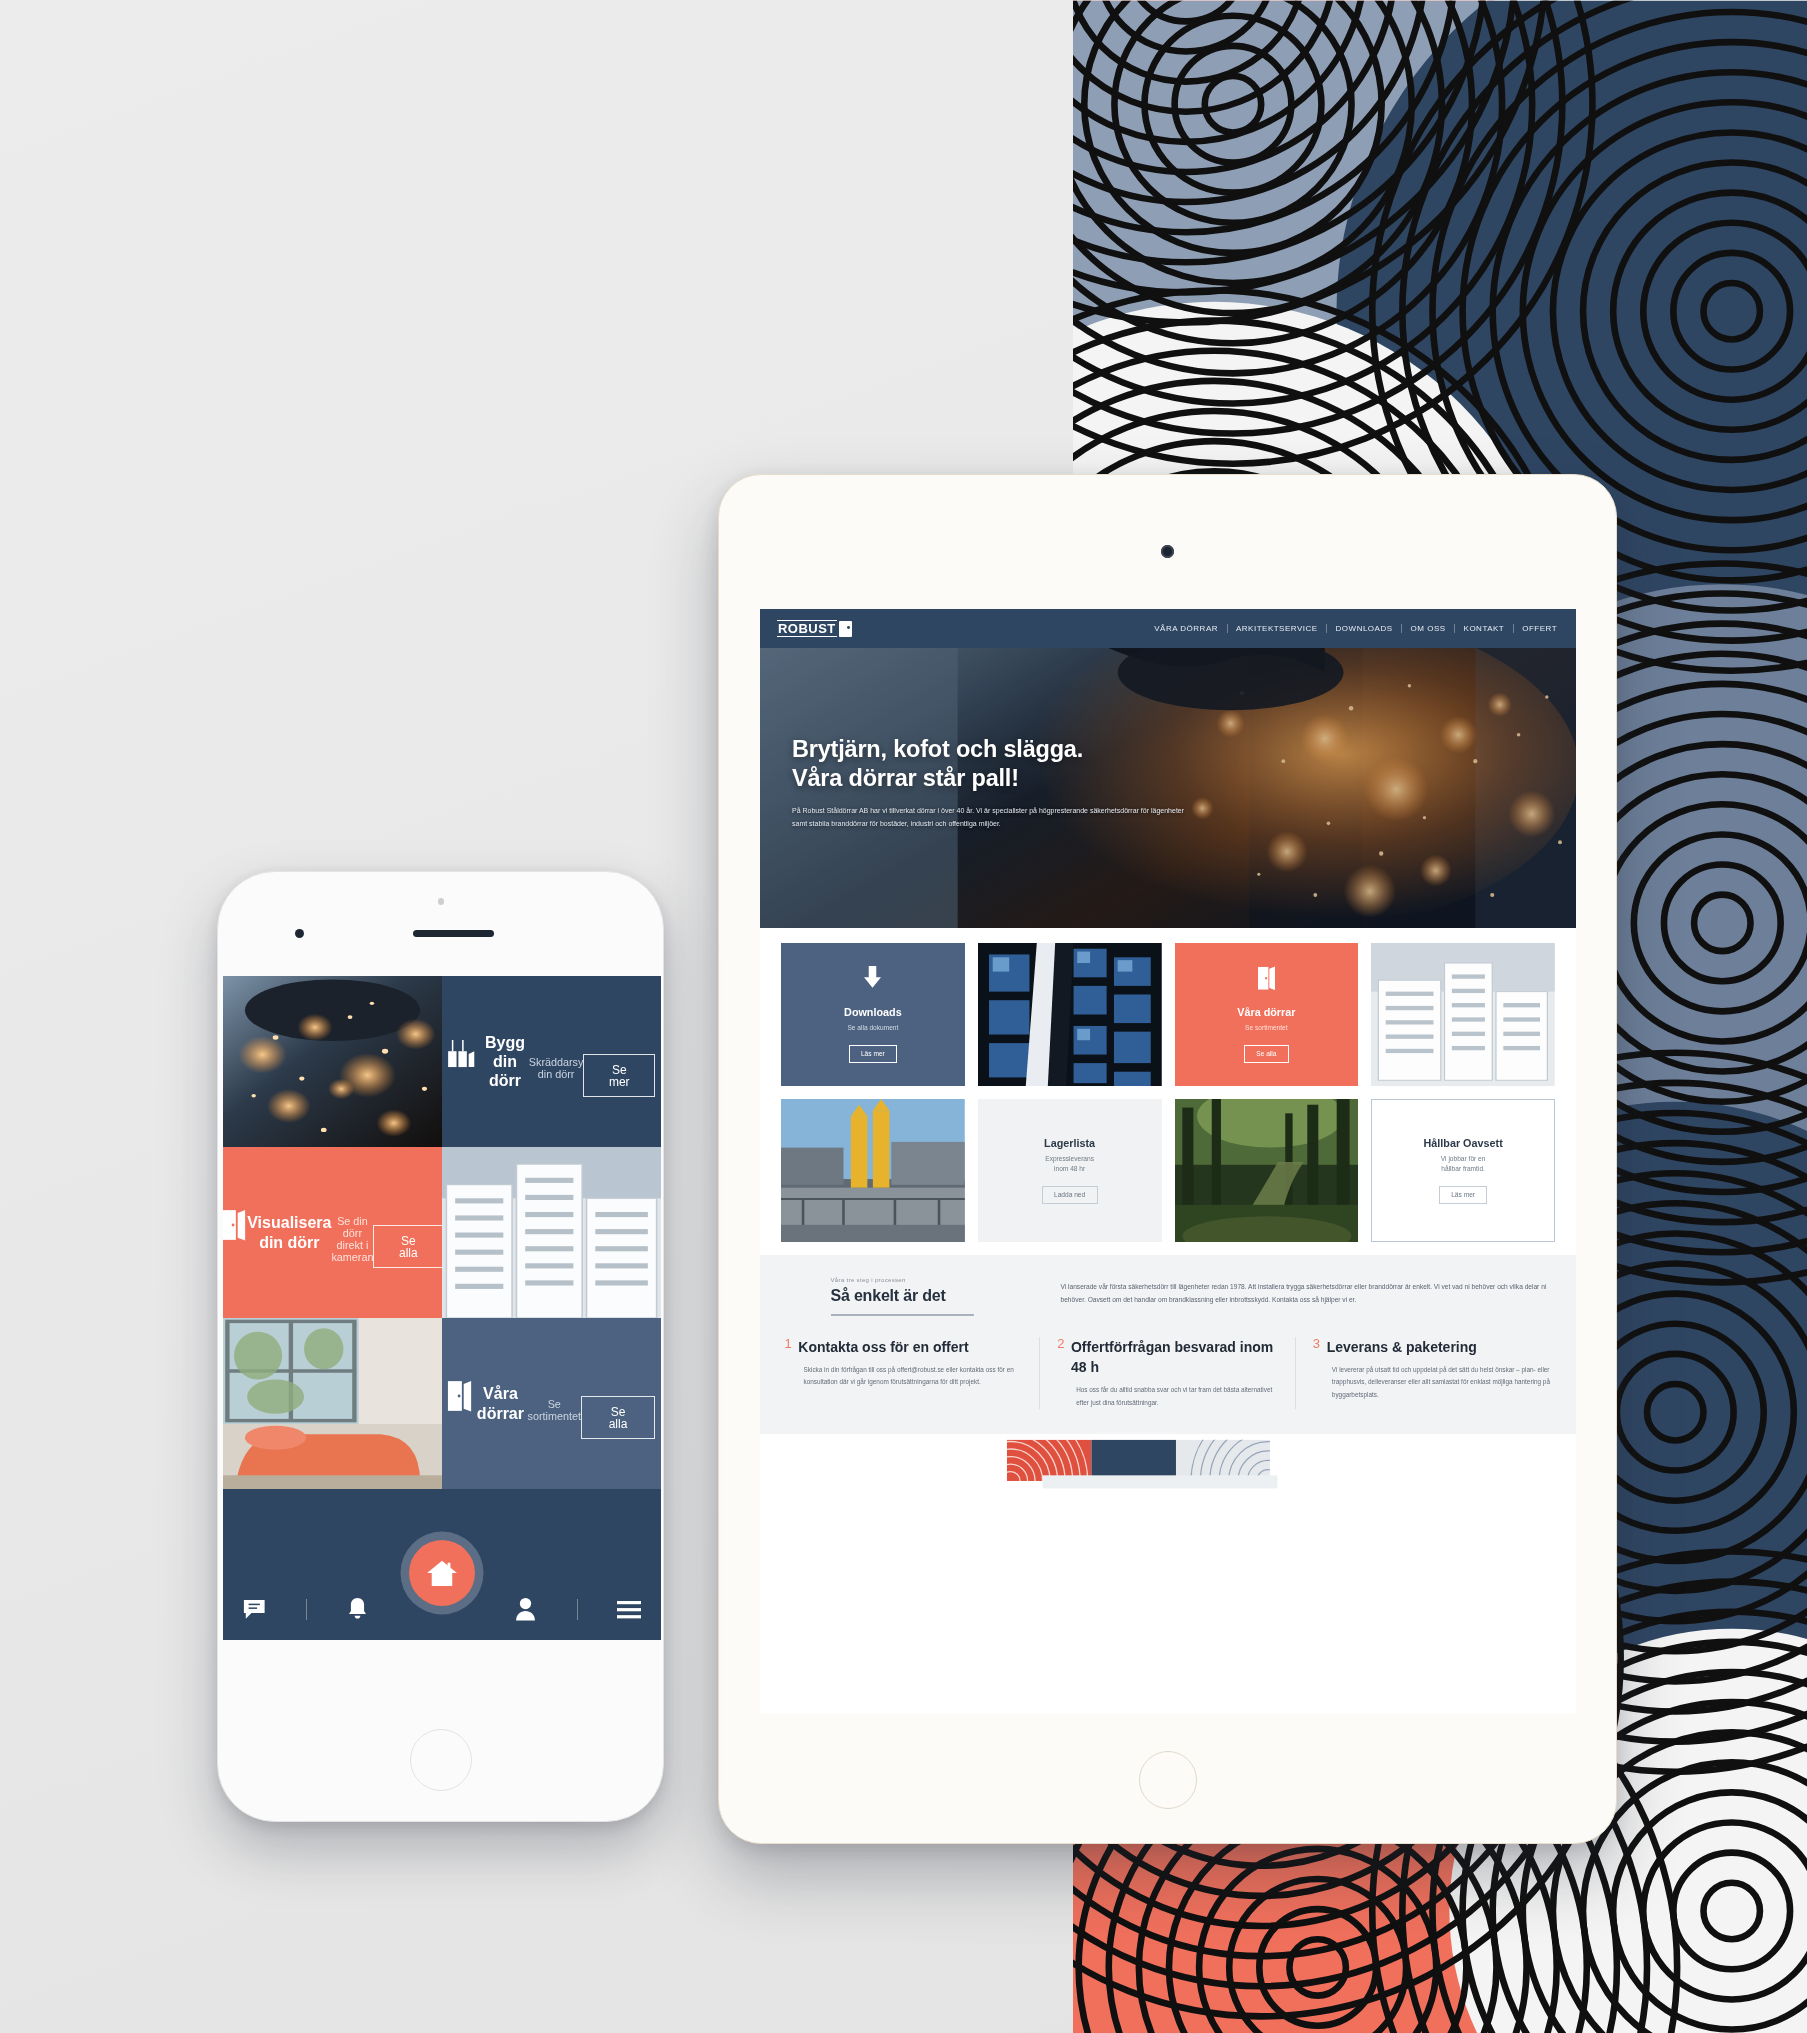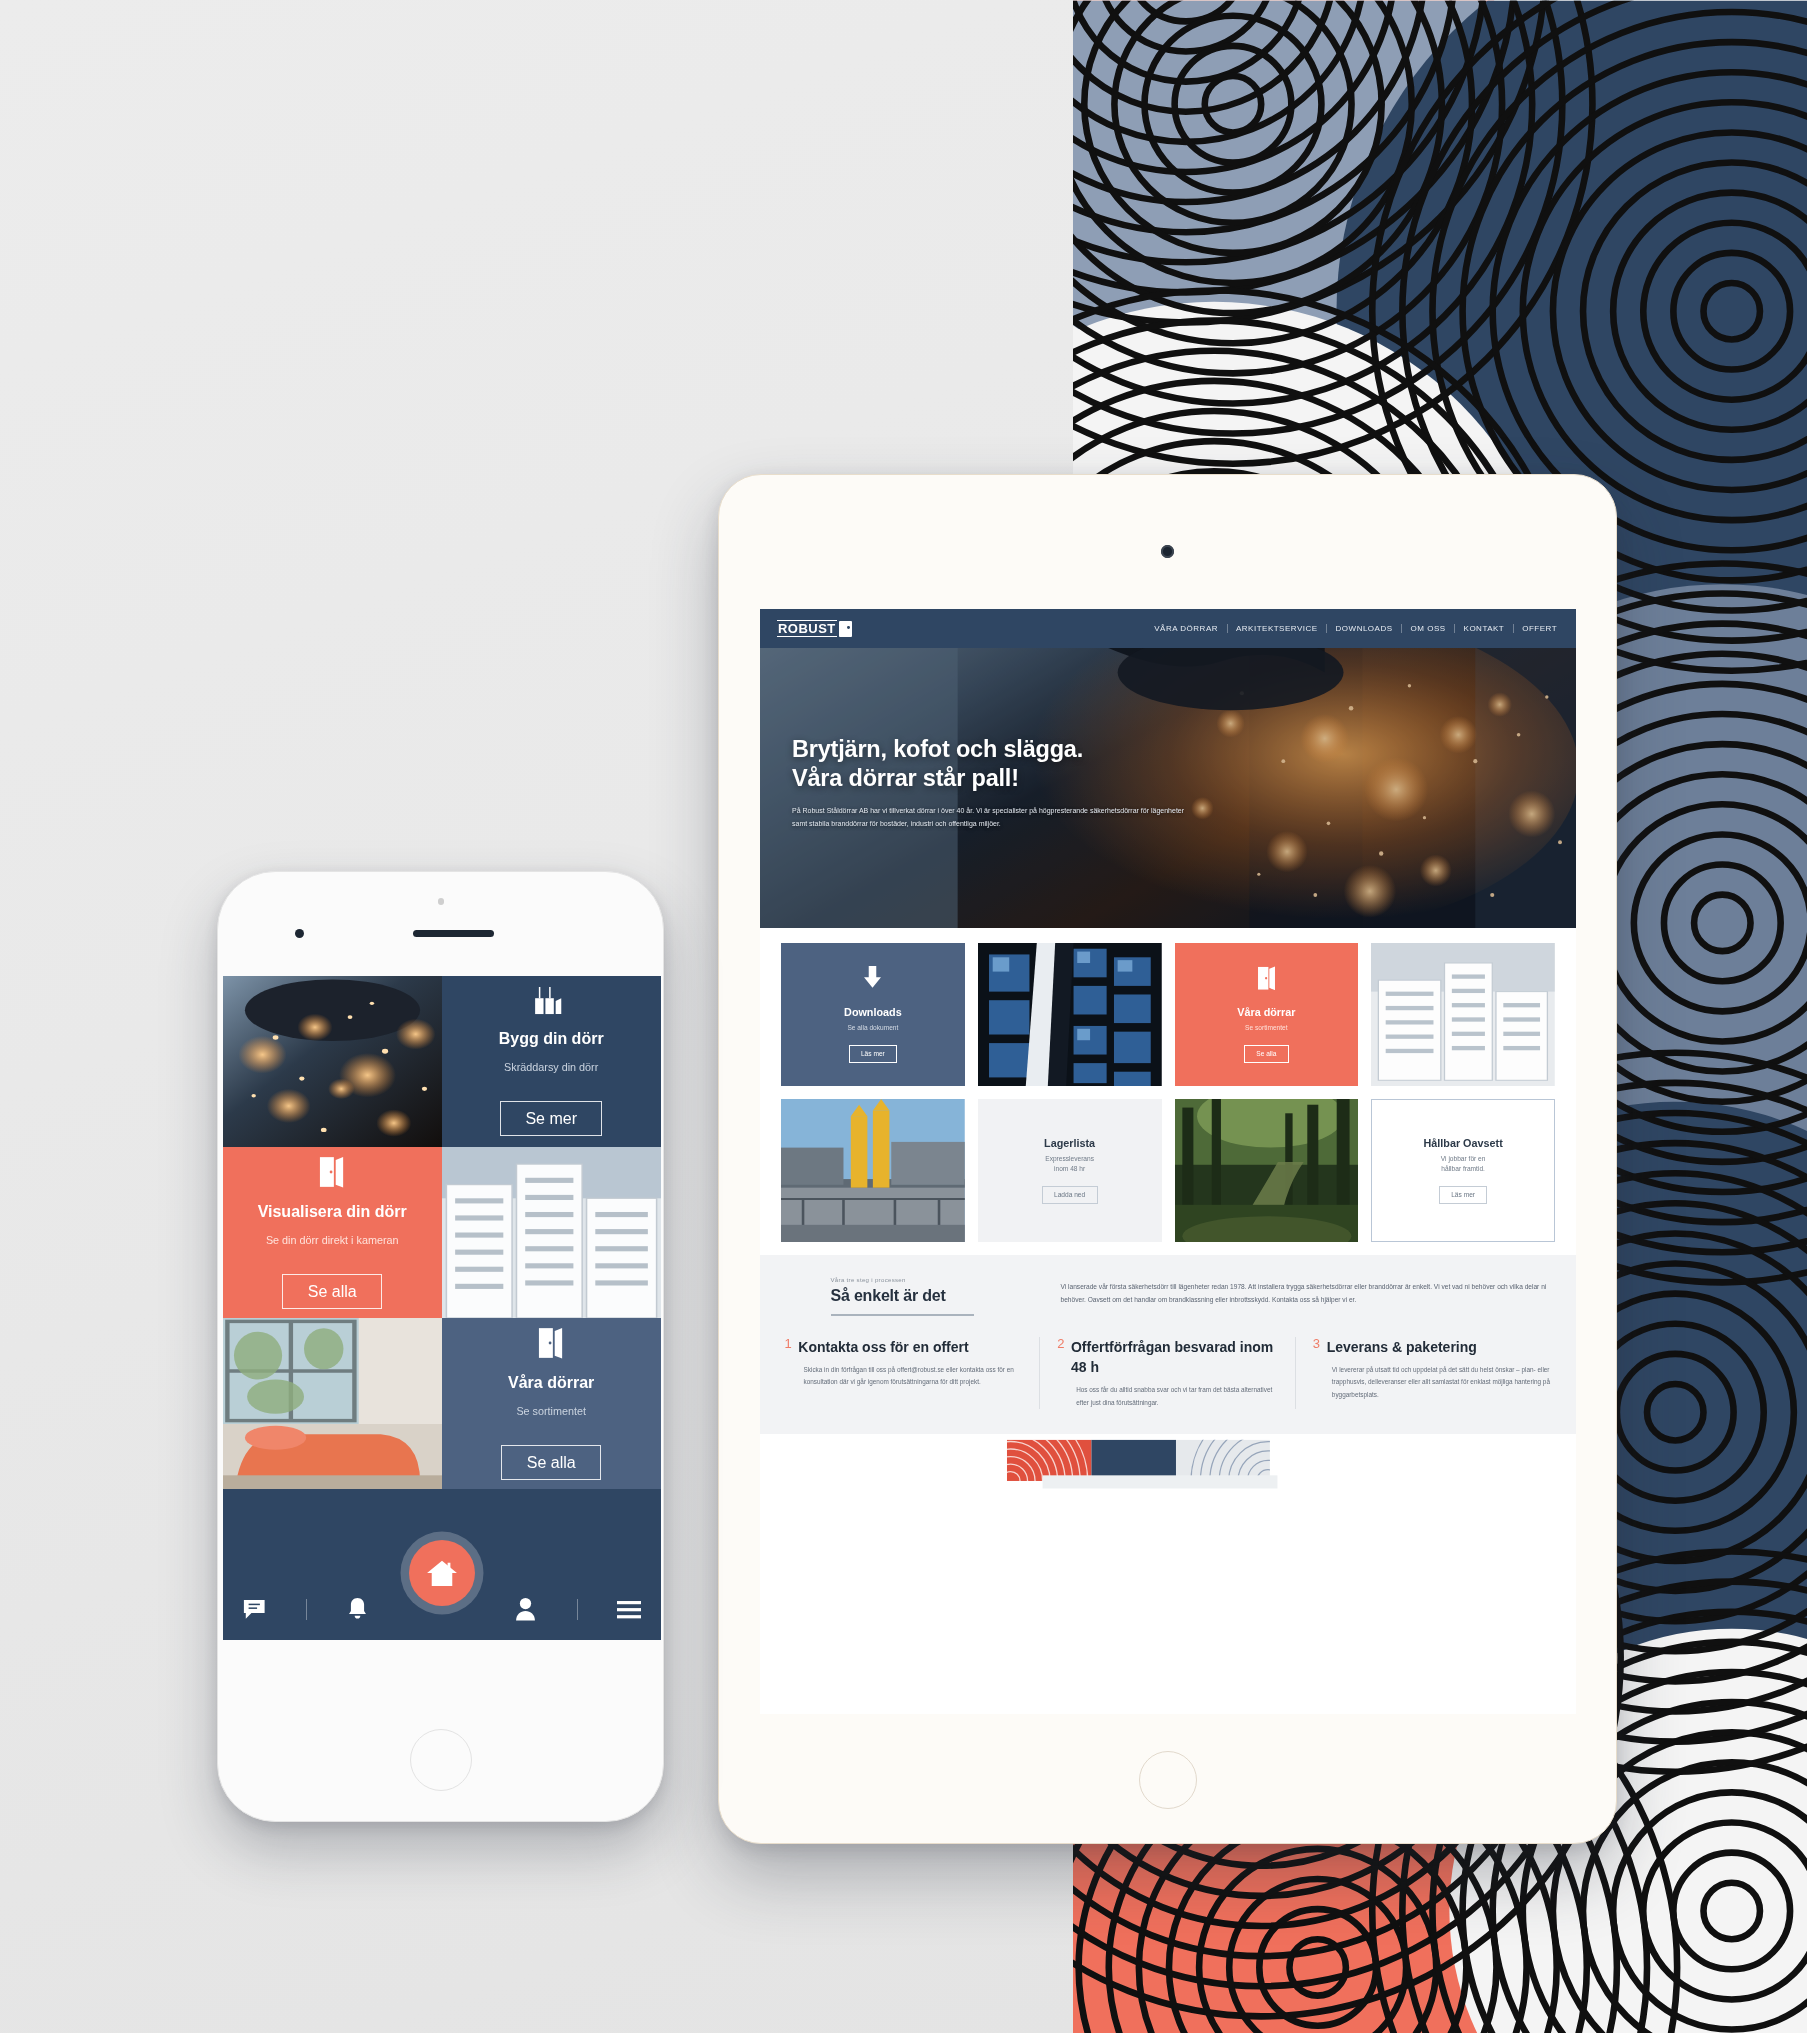--- a/index.html
+++ b/index.html
@@ -231,38 +231,38 @@
     overflow: hidden;
   }
   .p-grid {
     display: grid;
     grid-template-columns: 1fr 1fr;
     grid-template-rows: 171px 171px 171px;
     height: 100%;
   }
   .p-tile {
     position: relative;
-    display: flex; flex-direction: column;
+    display: flex; flex-direction: row;
     align-items: center; justify-content: center;
     text-align: center;
     overflow: hidden;
     padding: 5.6px;
   }
   .p-tile.navy { background: #2f4663; }
   .p-tile.coral { background: #f0705c; }
   .p-tile.slate { background: #4d6281; }
   .p-tile.photo { padding: 0; }
   .p-icon { margin-bottom: 11.3px; }
   .p-title { color:#fff; font-size: 16px; font-weight: bold; line-height:1.2; }
   .p-sub { font-size: 10.8px; margin-top: 13px; }
   .p-tile.navy .p-sub, .p-tile.slate .p-sub { color: #cbd4e0; }
   .p-tile.coral .p-sub { color: #ffe2db; }
   .p-btn {
     margin-top: 28px;
-    color: #fff; font-size: 16px;
+    color: #fff; font-size: 12px;
     border: 0.9px solid rgba(255,255,255,.85);
     padding: 8.5px 24.5px; line-height: 1;
   }
   .p-navbar {
     position: absolute; left: 0; bottom: 0;
     width: 100%; height: 62px;
     background: #2f4663;
     display: flex; align-items: center; justify-content: space-around;
     z-index: 5;
   }

